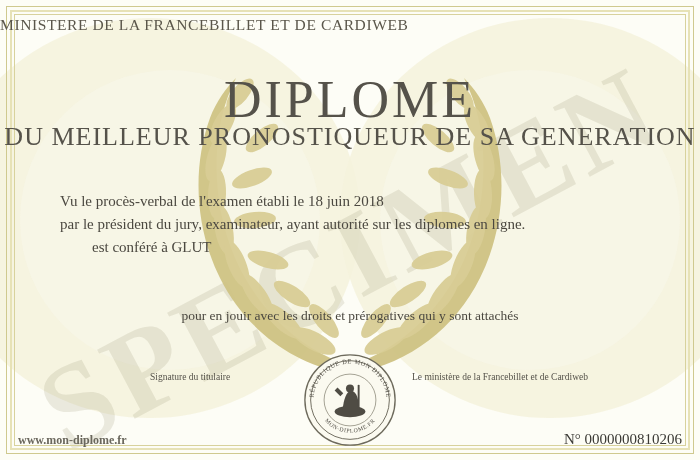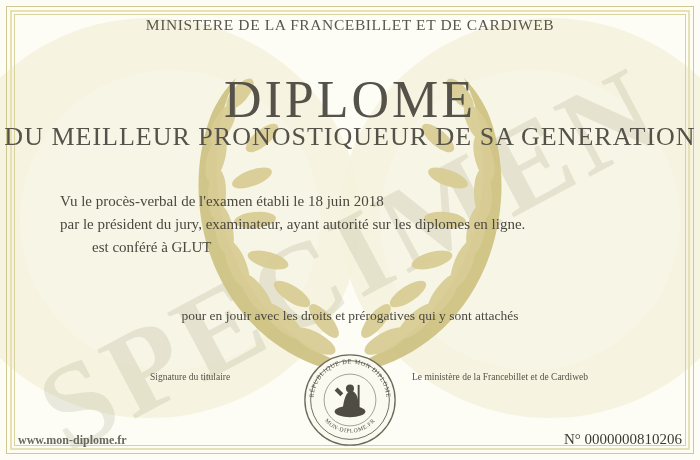--- a/index.html
+++ b/index.html
@@ -72,21 +72,20 @@
     height: 370px;
     pointer-events: none;
   }
 
   
   .content { position: absolute; inset: 0; }
 
   .ministry {
     position: absolute;
     top: 16px; left: 0; right: 0;
-    text-align: center;
     font-size: 15.5px;
     letter-spacing: .6px;
     color: #5a564a;
     font-variant: small-caps;
     text-transform: uppercase;
   }
 
   .title {
     position: absolute;
     top: 70px; left: 0; right: 0;

